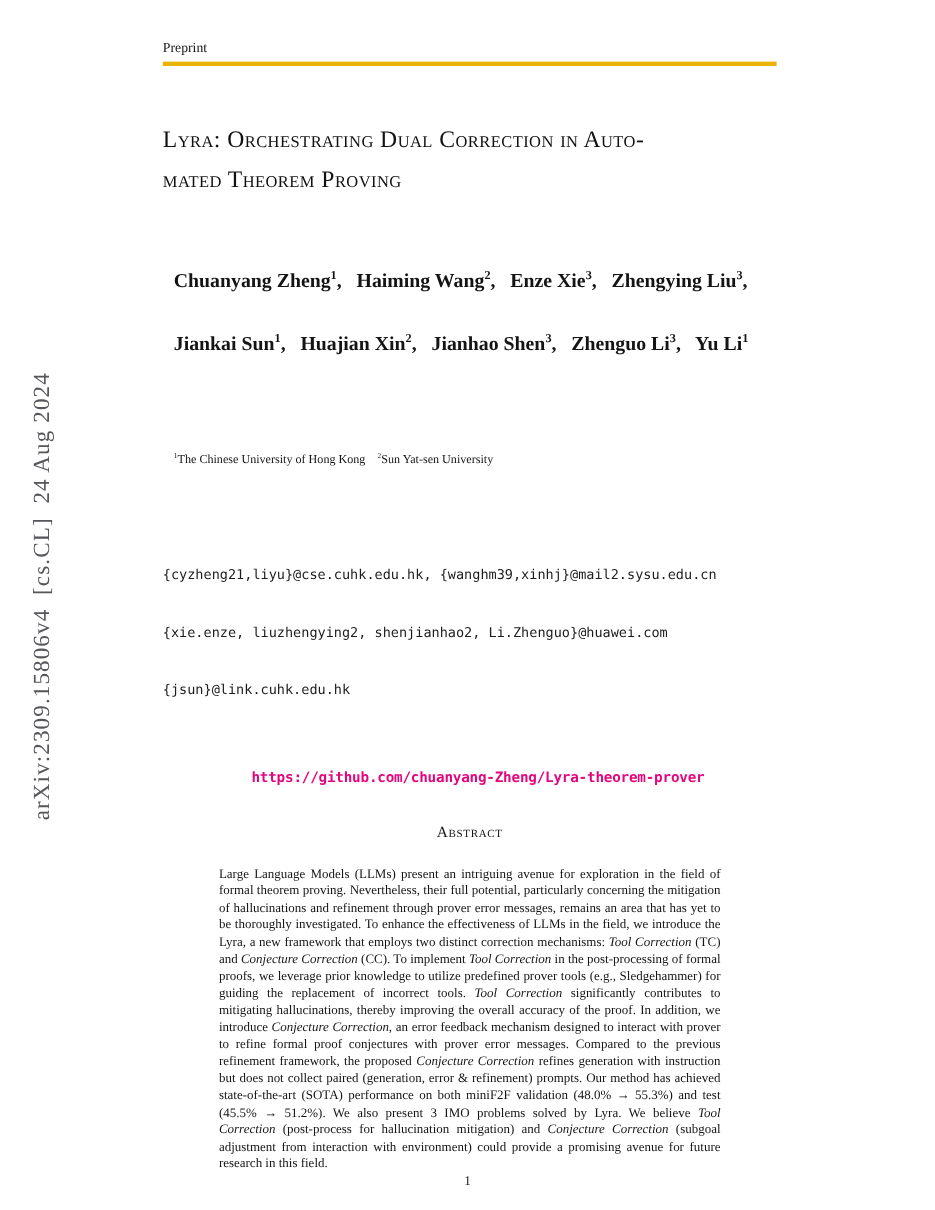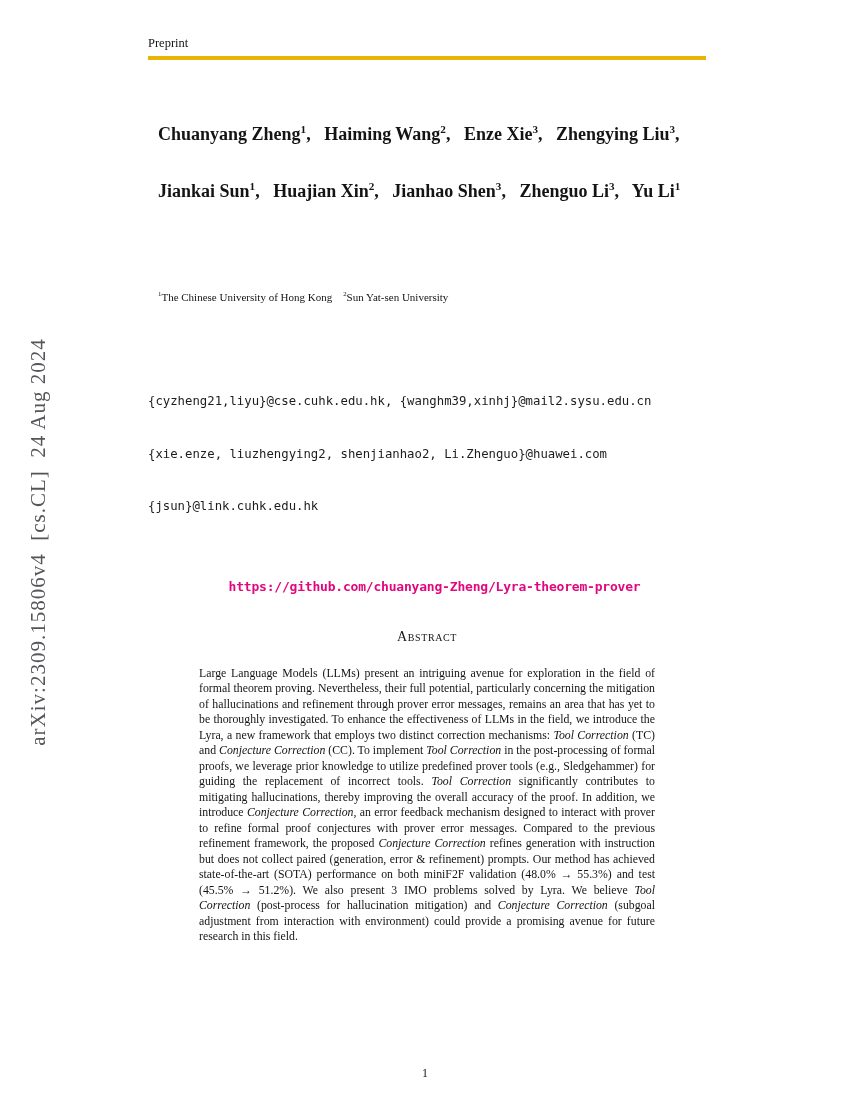--- a/index.html
+++ b/index.html
@@ -66,20 +66,24 @@
 <body>
 
 <div class="arxiv-watermark">arXiv:2309.15806v4  [cs.CL]  24 Aug 2024</div>
 
 <div class="content">
 
   <div class="preprint-row">
     <span>Preprint</span>
   </div>
 
+  <h1 class="paper-title">
+    <span style="display:block">Lyra: Orchestrating Dual Correction in Auto-</span>
+    <span style="display:block">mated Theorem Proving</span>
+  </h1>
 
   <div class="authors-block">
     <div><span class="seg-n">Chuanyang Zheng</span><sup class="seg-sup">1</sup><span class="seg-n">,   </span><span class="seg-n">Haiming Wang</span><sup class="seg-sup">2</sup><span class="seg-n">,   </span><span class="seg-n">Enze Xie</span><sup class="seg-sup">3</sup><span class="seg-n">,   </span><span class="seg-n">Zhengying Liu</span><sup class="seg-sup">3</sup><span class="seg-n">,</span></div>
     <div><span class="seg-n">Jiankai Sun</span><sup class="seg-sup">1</sup><span class="seg-n">,   </span><span class="seg-n">Huajian Xin</span><sup class="seg-sup">2</sup><span class="seg-n">,   </span><span class="seg-n">Jianhao Shen</span><sup class="seg-sup">3</sup><span class="seg-n">,   </span><span class="seg-n">Zhenguo Li</span><sup class="seg-sup">3</sup><span class="seg-n">,   </span><span class="seg-n">Yu Li</span><sup class="seg-sup">1</sup></div>
   </div>
 
   <div class="affil-block">
     <div><sup class="seg-sup">1</sup><span class="seg-n">The Chinese University of Hong Kong    </span><sup class="seg-sup">2</sup><span class="seg-n">Sun Yat-sen University</span></div>
   </div>
 

